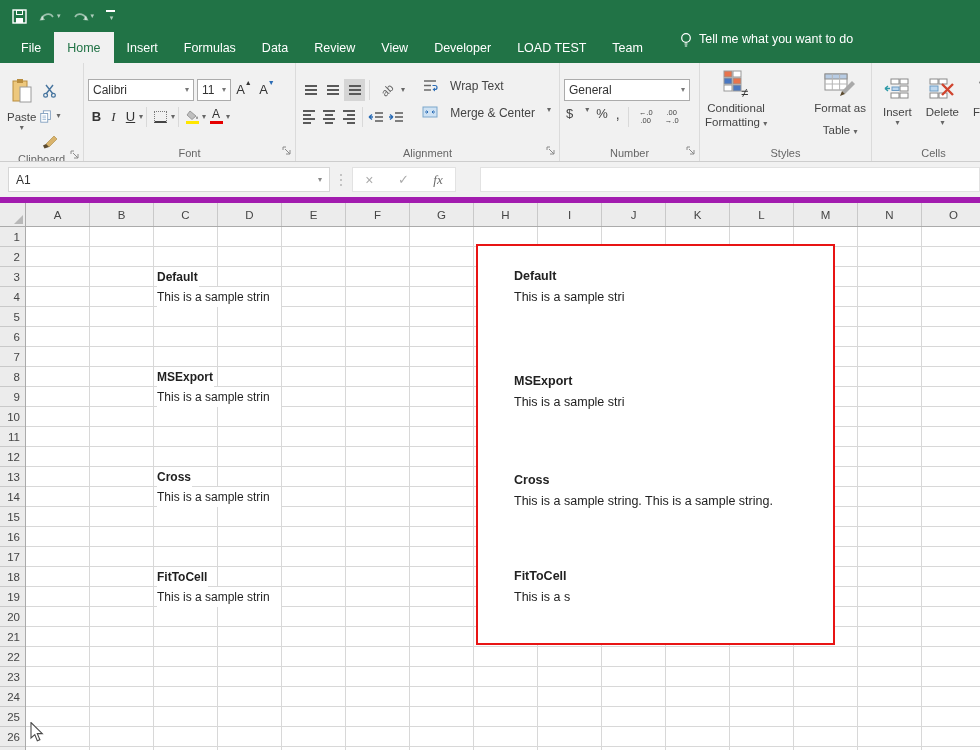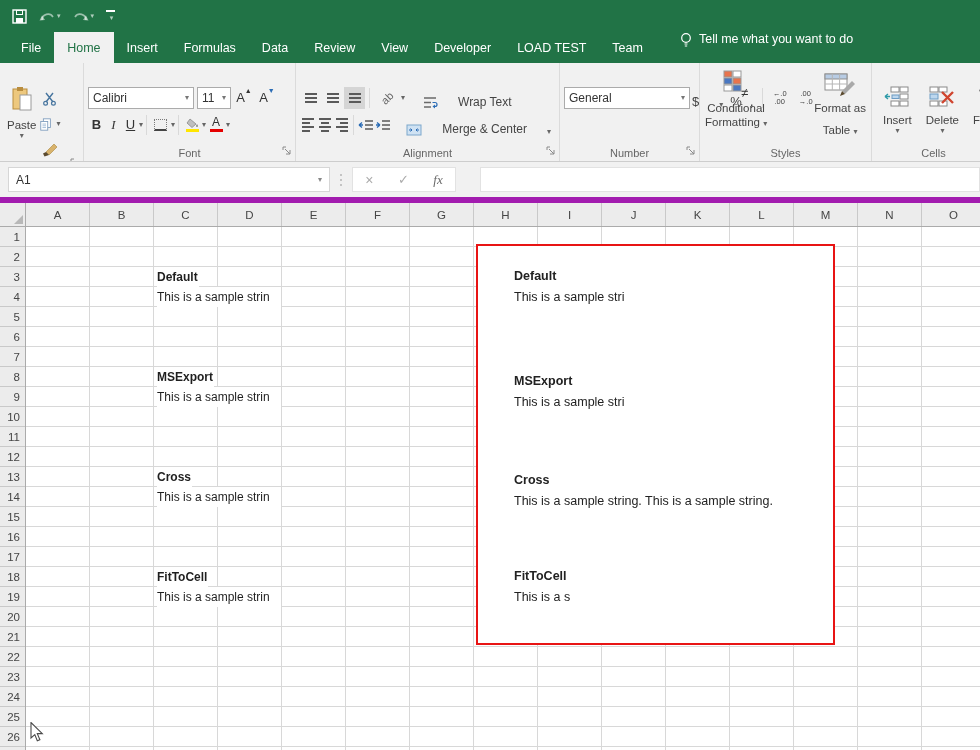--- a/index.html
+++ b/index.html
@@ -20,36 +20,36 @@
   
   .tabrow{height:31px;background:#217346;display:flex;align-items:stretch;padding-left:8px;}
   .tabs{display:flex;align-items:stretch;}
   .tab{display:flex;align-items:center;padding:0 13px;font-size:12.5px;color:#fff;cursor:default;}
   .tab.active{background:#f1f1f1;color:#217346;}
   .tellme{display:flex;gap:7px;margin-left:24px;color:#fff;font-size:12.5px;}
 
   
   .ribbon{height:99px;background:#f1f1f1;border-bottom:1px solid #cdcdcd;display:flex;overflow:hidden;}
   .rgroup{position:relative;display:flex;flex-direction:column;border-right:1px solid #dbdbdb;flex:0 0 auto;}
-  .grp-body{flex:1;display:flex;padding:21px 4px 0 4px;}
+  .grp-body{flex:1;display:flex;padding:13px 4px 0 4px;}
   .grp-foot{height:17px;display:flex;align-items:center;justify-content:center;
             font-size:11px;color:#666;position:relative;}
   .launcher{position:absolute;right:3px;bottom:3px;}
   .bigbtn{display:flex;flex-direction:column;align-items:center;font-size:11.5px;color:#444;
           padding:2px 3px 0 3px;line-height:14px;text-align:center;}
   .bigbtn .lbl{margin-top:3px;white-space:nowrap;}
   .caret{font-size:8px;color:#666;line-height:8px;}
   .rrow{display:flex;align-items:center;height:27px;}
   .sbtn{display:flex;align-items:center;justify-content:center;width:21px;height:22px;}
   .sbtn.active{background:#d5d5d5;}
   .combo{background:#fff;border:1px solid #ababab;height:22px;display:flex;align-items:center;
          font-size:12px;color:#333;padding:0 4px;}
   .combo .caret{margin-left:auto;color:#777;}
   .vsep{width:1px;height:20px;background:#d9d9d9;margin:0 3px;}
-  .tbtn{display:flex;align-items:flex-end;gap:20px;font-size:12px;color:#444;padding:0 4px;height:22px;white-space:nowrap;}
+  .tbtn{display:flex;align-items:flex-start;gap:12px;font-size:12px;color:#444;padding:0 4px;height:22px;white-space:nowrap;}
   .lines{display:flex;flex-direction:column;gap:2px;}
   .lines i{display:block;height:2px;background:#5a5a5a;}
   .l12{width:12px}.l8{width:8px}
   .al-left{align-items:flex-start}.al-ctr{align-items:center}.al-rt{align-items:flex-end}
   .biu{font-size:13px;color:#333;width:17px;text-align:center;}
   .b{font-weight:bold}.i{font-style:italic;font-family:"Liberation Serif",serif}.u{text-decoration:underline}
   .colorbtn{display:flex;flex-direction:column;align-items:center;justify-content:center;width:20px;height:22px;}
   .colorbar{width:13px;height:3px;margin-top:1px;}
   .borderbox{width:13px;height:12px;border:1px dotted #7a7a7a;border-bottom:2px solid #444;}
   .growA{font-size:13px;color:#333;position:relative;width:20px;text-align:center;}
@@ -352,21 +352,21 @@
         <span>Alignment</span>
         <span class="launcher">
           <svg width="10" height="10" viewBox="0 0 10 10">
               <path d="M1 4 V1 H4 M3 3 L8 8 M8 4 V8 H4" fill="none" stroke="#8a8a8a"></path>
             </svg>
         </span>
       </div>
     </div>
 
     <div class="rgroup" style="width:140px">
-      <div class="grp-body" style="flex-direction:row;">
+      <div class="grp-body" style="flex-direction:column;">
         <div class="rrow">
           <div class="combo" style="width:126px">
             <span>General</span>
             <span class="caret">▾</span>
           </div>
         </div>
         <div class="rrow" style="gap:2px;">
           <span class="tbtn" style="padding:0 2px;font-size:13px;">
             <span>$</span>
               <span class="caret">▾</span>

